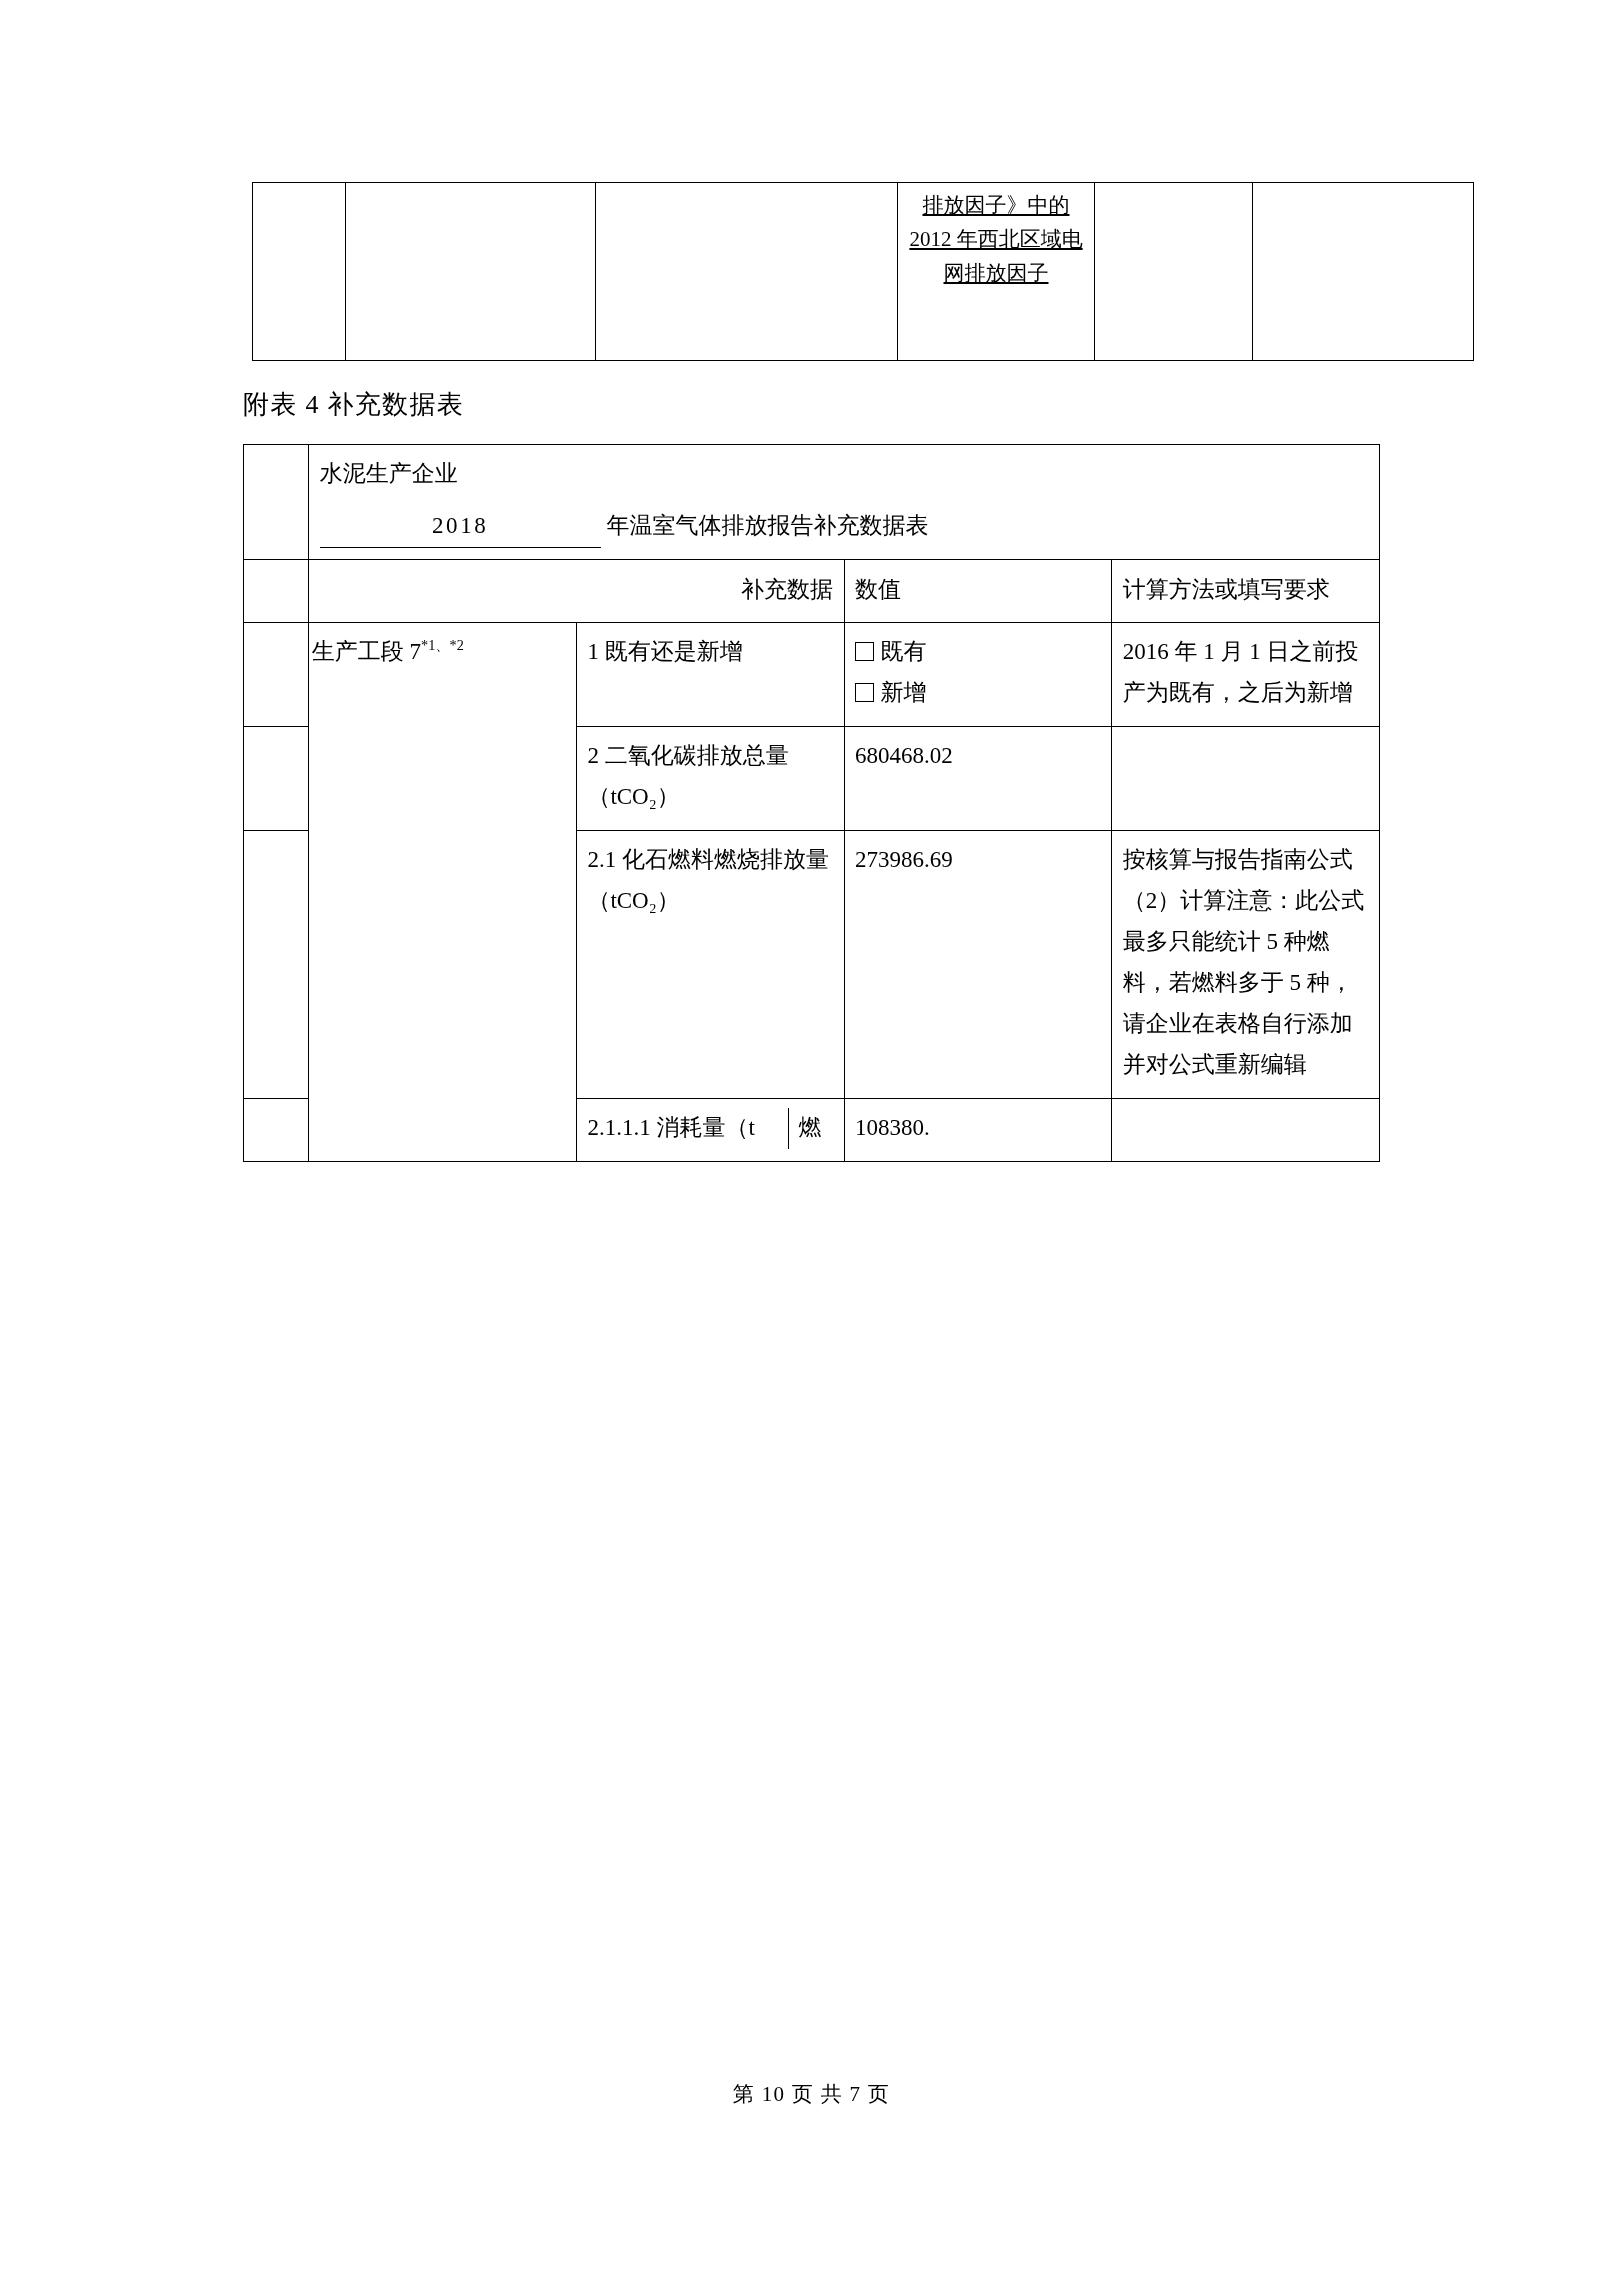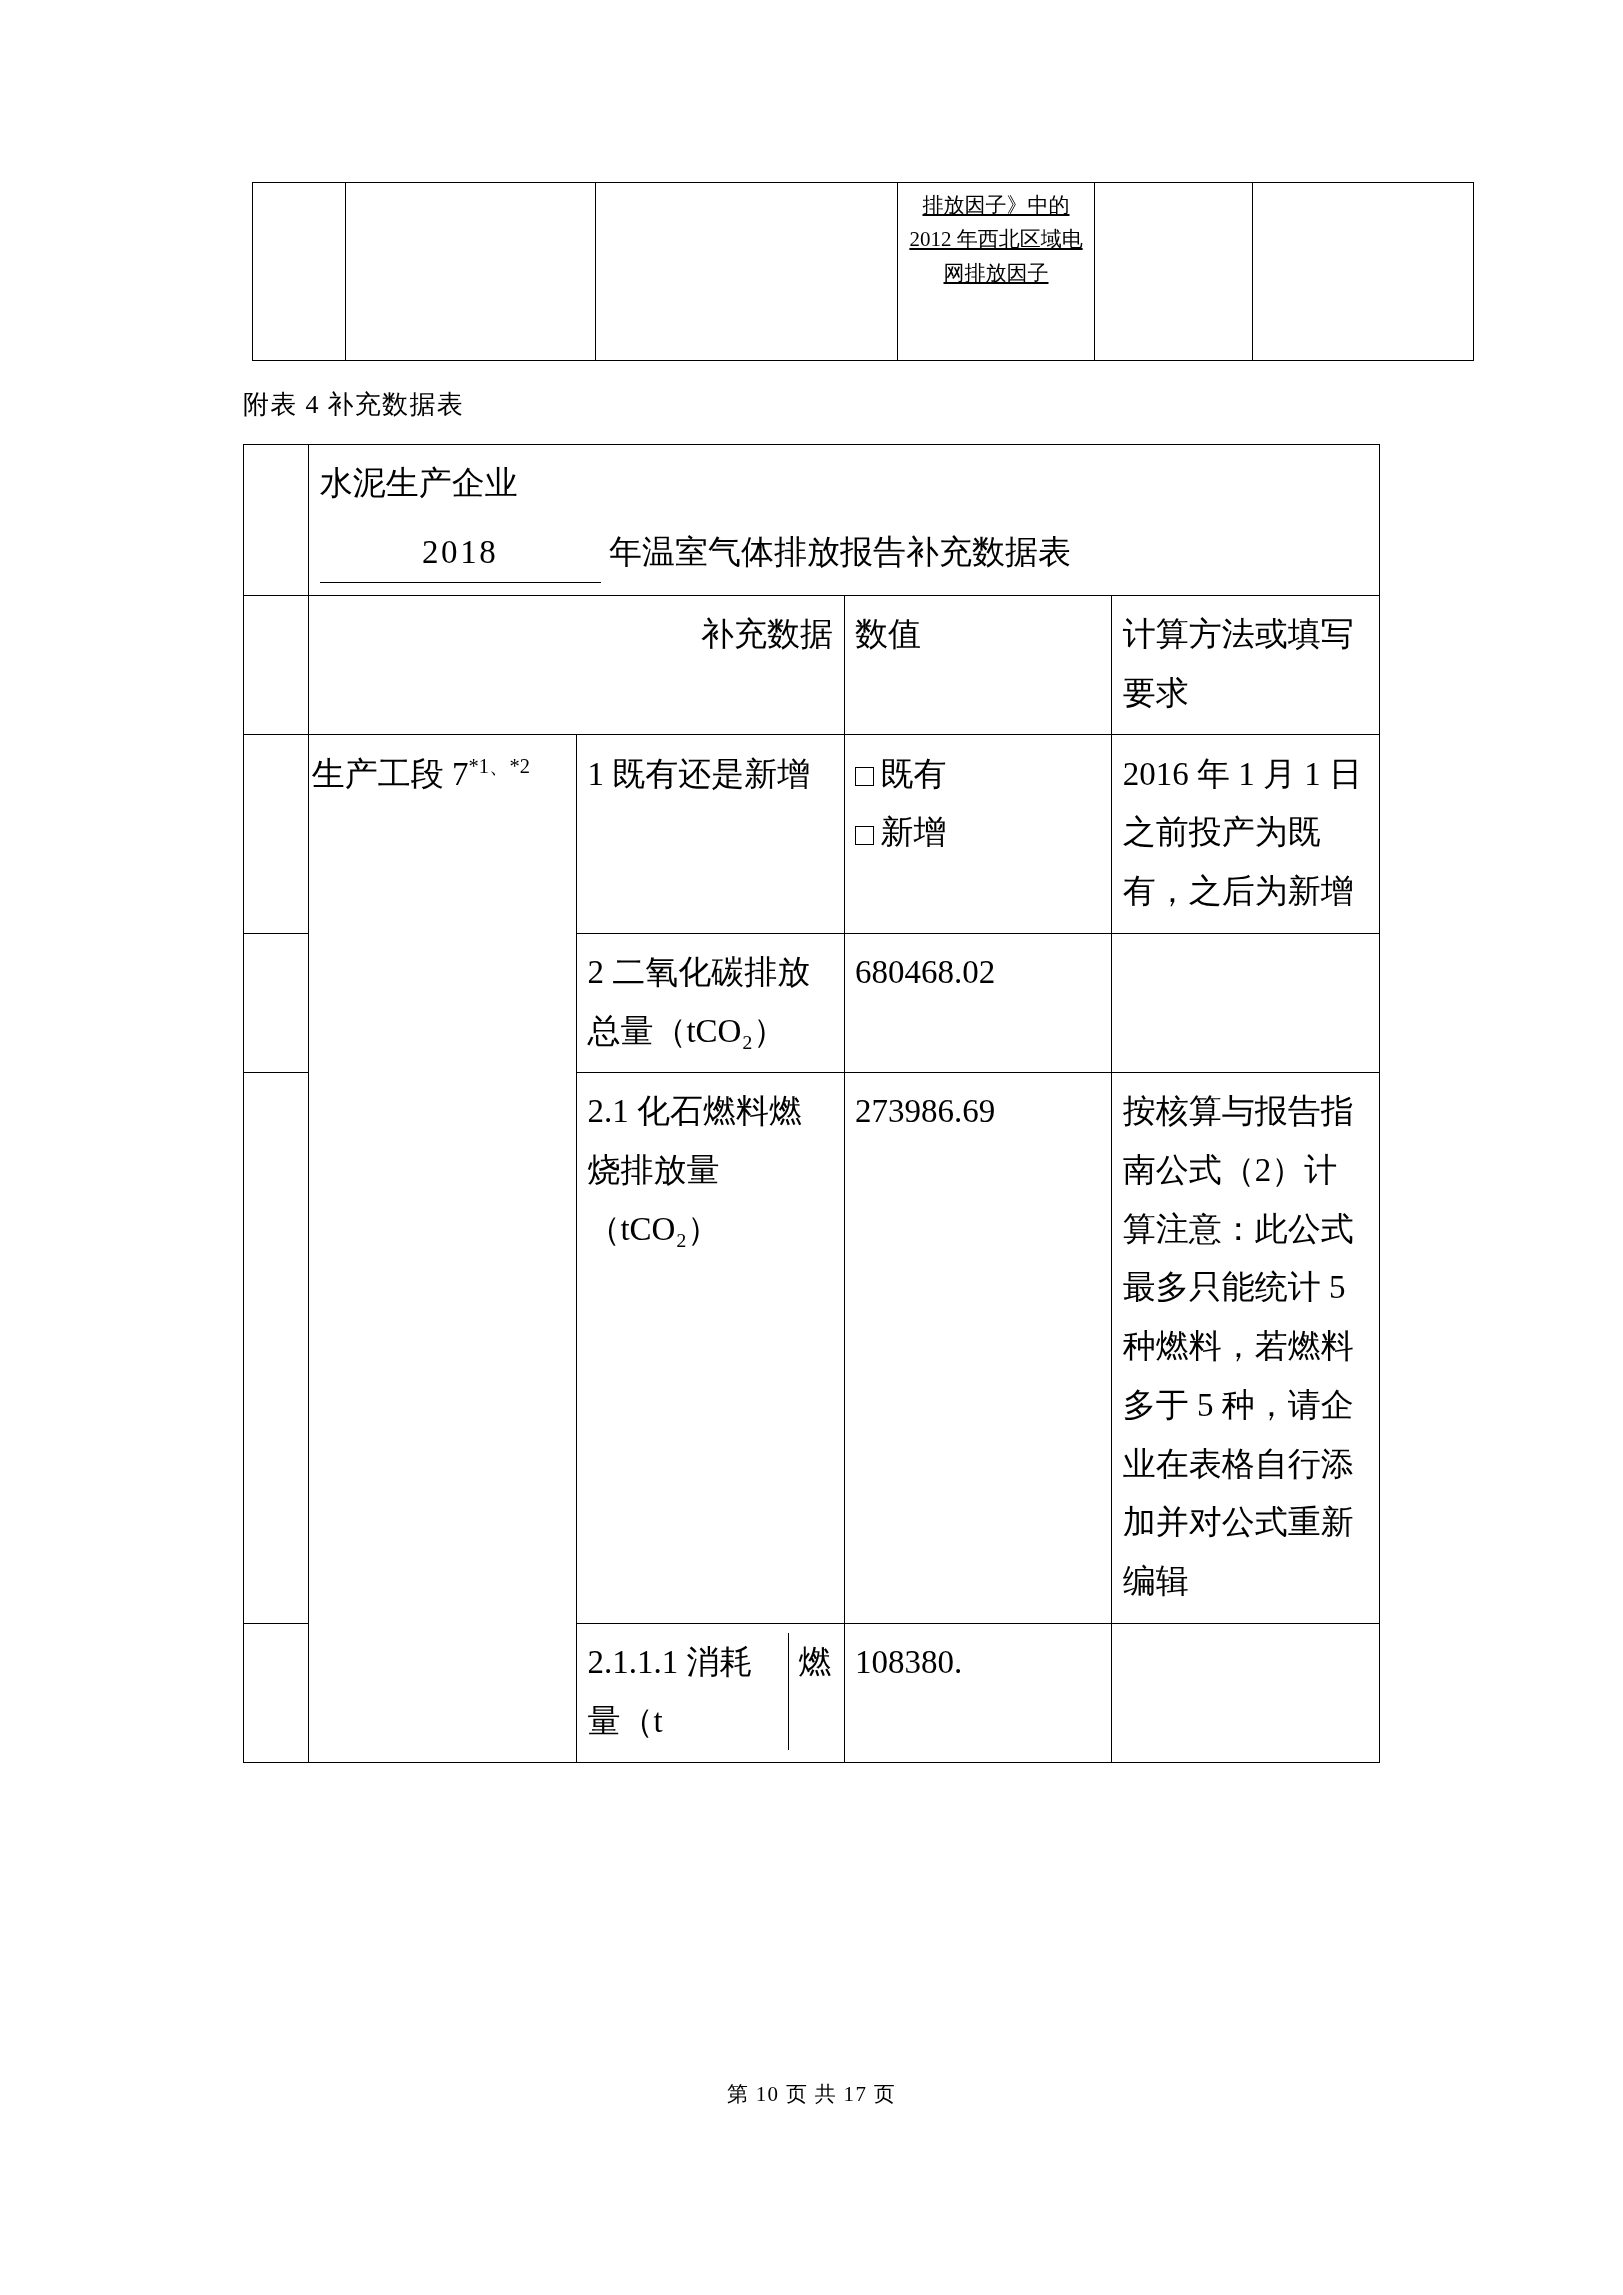--- a/index.html
+++ b/index.html
@@ -61,21 +61,21 @@
     left: 243px;
     top: 444px;
     width: 1137px;
     border-collapse: collapse;
     table-layout: fixed;
   }
   .main-table td {
     border: 1.3px solid #000000;
     vertical-align: top;
     padding: 9.2px 10.5px 11.8px 10.5px;
-    font-size: 33px;
+    font-size: 23px;
     line-height: 1.78;
   }
   .main-table td.narrow {
     padding-left: 2.6px;
     padding-right: 2.6px;
   }
   .title-cell {
     font-size: 25px;
     line-height: 1.95;
   }
@@ -220,16 +220,16 @@
           <div class="left">2.1.1.1  消耗量（t</div>
           <div class="right">燃</div>
         </div>
       </td>
       <td>108380.</td>
       <td></td>
     </tr>
   </tbody>
     </table>
 
-  <div class="footer">第 10 页 共 17 页</div>
+  <div class="footer">第 10 页 共 7 页</div>
 
 </div>
 
 
 </body></html>

